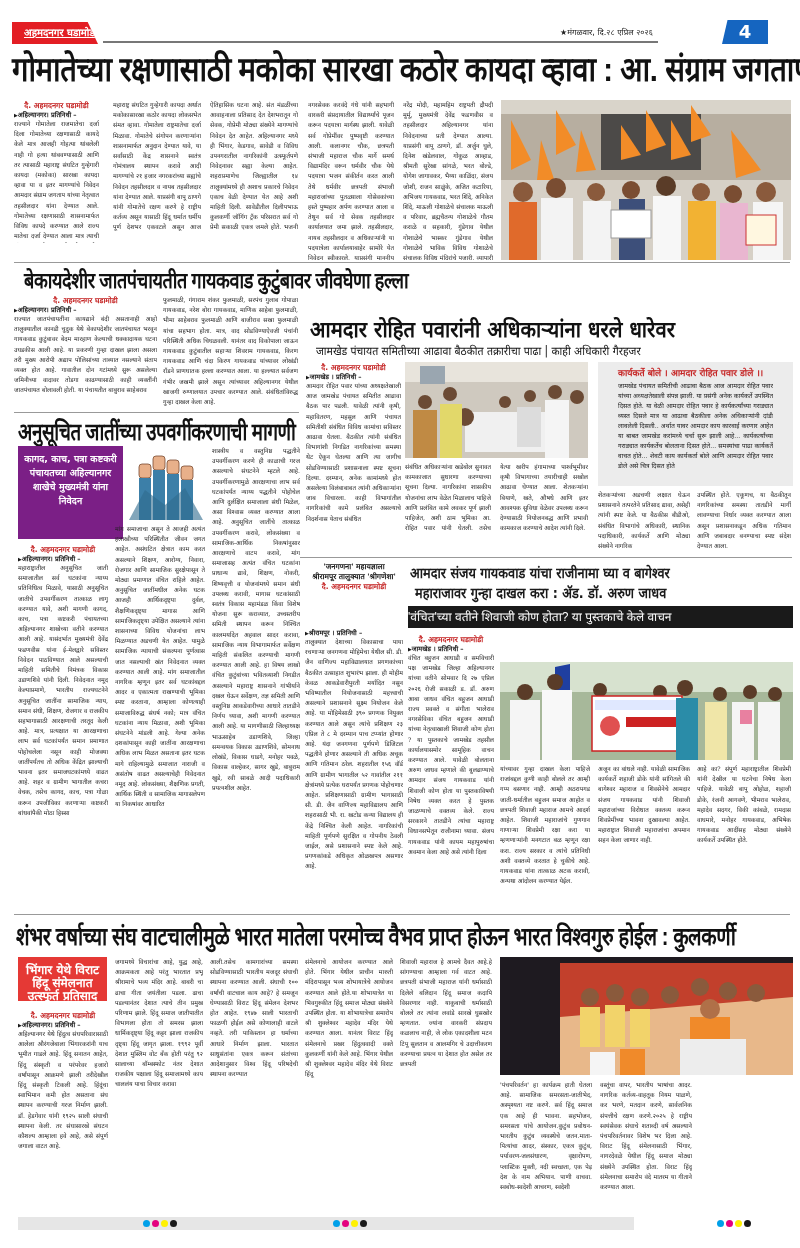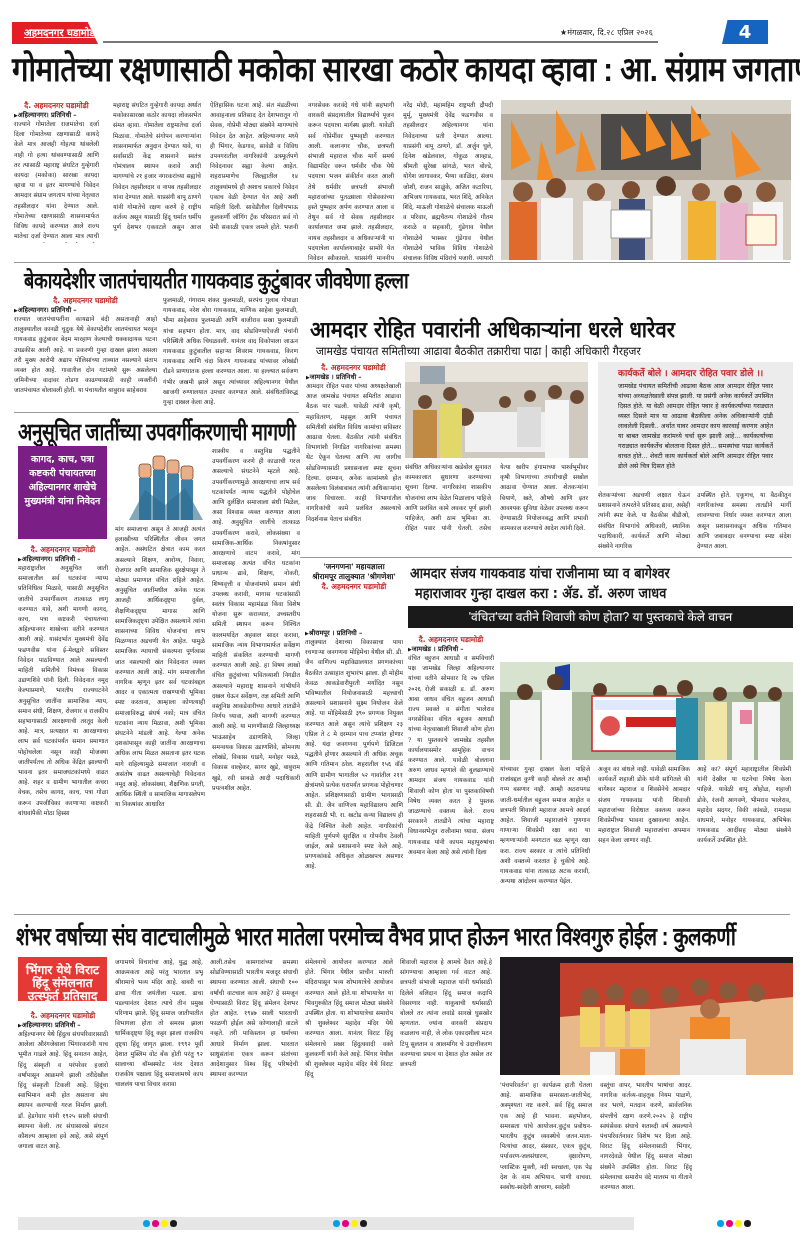--- a/index.html
+++ b/index.html
@@ -13,21 +13,21 @@
 .h1{left:12px;top:45px;font-size:34px;transform:scaleX(0.86)}
 .col{font-size:6.2px;line-height:10.2px;text-align:justify;color:#222;overflow:hidden}
 .byline{font-family:"DejaVu Sans",sans-serif;font-weight:bold;color:#c62828;font-size:7.5px;text-align:center}
 .dateline{font-family:"DejaVu Sans",sans-serif;font-size:6.5px;font-weight:bold}
 .dateline::before{content:"\25B6 ";font-size:5px}
 .hr{height:1px;background:#999}
 .photo{overflow:hidden}
 .box-gray{background:#ececec}
 .purple-box{background:#7b1f86;color:#fff;font-family:"DejaVu Sans",sans-serif;font-weight:bold;text-align:center;font-size:12.5px;line-height:18px;padding:6px 4px}
 .red-box{background:#e53935;color:#fff;font-family:"DejaVu Sans",sans-serif;font-weight:bold;text-align:center;font-size:10px;line-height:16px;padding:7px 4px}
-.black-band{background:#1a1a1a;color:#fff;font-family:"Liberation Sans",sans-serif;text-align:center;font-size:14px;line-height:24px}
+.black-band{background:#1a1a1a;color:#fff;font-family:"Liberation Sans",sans-serif;text-align:left;font-size:14px;line-height:24px}
 .cmyk{display:flex;gap:2px}
 .cmyk span{width:7px;height:7px;border-radius:50%;display:block}
 .footer-band{left:18px;top:1217px;width:615px;height:13px;background:#e6e6e6}
 </style>
 </head>
 <body>
 
 <div class="abs masthead-tag">अहमदनगर घडामोडी</div>
 <div class="abs masthead-rule"></div>
 <div class="abs masthead-date">★मंगळवार, दि.२८ एप्रिल २०२६</div>
@@ -132,21 +132,21 @@
 <div class="abs box-gray" style="left:598px;top:362px;width:195px;height:124px;padding:4px 20px">
   <div style="font-family:'DejaVu Sans',sans-serif;font-weight:bold;color:#c62828;font-size:9px;margin-bottom:2px;white-space:nowrap">कार्यकर्ते बोले । आमदार रोहित पवार डोले ।।</div>
   <div class="col" style="height:100px;font-size:6.3px;line-height:10px">जामखेड पंचायत समितीची आढावा बैठक आज आमदार रोहित पवार यांच्या अध्यक्षतेखाली संपन्न झाली. या प्रसंगी अनेक कार्यकर्ते उपस्थित दिसत होते. या वेळी आमदार रोहित पवार हे कार्यकर्त्यांच्या गराड्यात व्यस्त दिसले मात्र या आढावा बैठकीला अनेक अधिकाऱ्यांनी दांडी लावलेली दिसली.. अर्थात यावर आमदार काय कारवाई करणार आहेत या बाबत जामखेड करांमध्ये चर्चा सुरू झाली आहे... कार्यकर्त्यांच्या गराड्यात कार्यकर्तेच बोलताना दिसत होते... समस्यांचा पाढा कार्यकर्ते वाचत होते... शेवटी काय कार्यकर्ता बोले आणि आमदार रोहित पवार डोले असे चित्र दिसत होते</div>
 </div>
 <div class="abs col" style="left:598px;top:490px;width:92px;height:60px">शेतकऱ्यांच्या अडचणी लक्षात घेऊन प्रशासनाने तत्परतेने प्रतिसाद द्यावा, असेही त्यांनी स्पष्ट केले. या बैठकीस बीडीओ, संबंधित विभागांचे अधिकारी, स्थानिक पदाधिकारी, कार्यकर्ते आणि मोठ्या संख्येने नागरिक</div>
 <div class="abs col" style="left:697px;top:490px;width:94px;height:60px">उपस्थित होते. एकूणच, या बैठकीतून नागरिकांच्या समस्या तातडीने मार्गी लावण्याचा निर्धार व्यक्त करण्यात आला असून प्रशासनाकडून अधिक गतिमान आणि जबाबदार बनण्याचा स्पष्ट संदेश देण्यात आला.</div>
 
 <div class="abs hr" style="left:300px;top:557px;width:492px"></div>
 
 <div class="abs headline" style="left:18px;top:414px;font-size:24px;transform:scaleX(0.78)">अनुसूचित जातींच्या उपवर्गीकरणाची मागणी</div>
-<div class="abs purple-box" style="left:18px;top:446px;width:89px;height:93px;font-size:9.5px;line-height:14px">कागद, काच, पत्रा कष्टकरी पंचायतच्या अहिल्यानगर शाखेचे मुख्यमंत्री यांना निवेदन</div>
+<div class="abs purple-box" style="left:18px;top:446px;width:105px;height:93px;font-size:9.5px;line-height:14px">कागद, काच, पत्रा कष्टकरी पंचायतच्या अहिल्यानगर शाखेचे मुख्यमंत्री यांना निवेदन</div>
 <div class="abs" style="left:18px;top:544px;width:90px">
   <div class="byline">दै. अहमदनगर घडामोडी</div>
   <div class="dateline">अहिल्यानगर। प्रतिनिधी –</div>
   <div class="col" style="height:368px">महाराष्ट्रातील अनुसूचित जाती समाजातील सर्व घटकांना न्याय्य प्रतिनिधित्व मिळावे, यासाठी अनुसूचित जातीचे उपवर्गीकरण तात्काळ लागू करण्यात यावे, अशी मागणी कागद, काच, पत्रा कष्टकरी पंचायतच्या अहिल्यानगर शाखेच्या वतीने करण्यात आली आहे. यासंदर्भात मुख्यमंत्री देवेंद्र फडणवीस यांना ई-मेलद्वारे सविस्तर निवेदन पाठविण्यात आले असल्याची माहिती समितीचे निमंत्रक विकास उडाणशिवे यांनी दिली. निवेदनात नमूद केल्याप्रमाणे, भारतीय राज्यघटनेने अनुसूचित जातींना सामाजिक न्याय, समान संधी, शिक्षण, रोजगार व राजकीय सहभागासाठी आरक्षणाची तरतूद केली आहे. मात्र, प्रत्यक्षात या आरक्षणाचा लाभ सर्व घटकांपर्यंत समान प्रमाणात पोहोचलेला नसून काही मोजक्या जातींपर्यंतच तो अधिक केंद्रित झाल्याची भावना इतर समाजघटकांमध्ये वाढत आहे. शहर व ग्रामीण भागातील कचरा वेचक, तसेच कागद, काच, पत्रा गोळा करून उपजीविका करणाऱ्या कष्टकरी बांधवांपैकी मोठा हिस्सा</div>
 </div>
 <div class="abs photo" style="left:125px;top:450px;width:80px;height:70px">
   <svg width="80" height="70" viewBox="0 0 80 70">
     <rect width="80" height="70" fill="#fff"></rect>
     <g fill="#e8b08a" stroke="#7a4a30" stroke-width="0.8">
       <rect x="14" y="14" width="12" height="14" rx="3"></rect>

